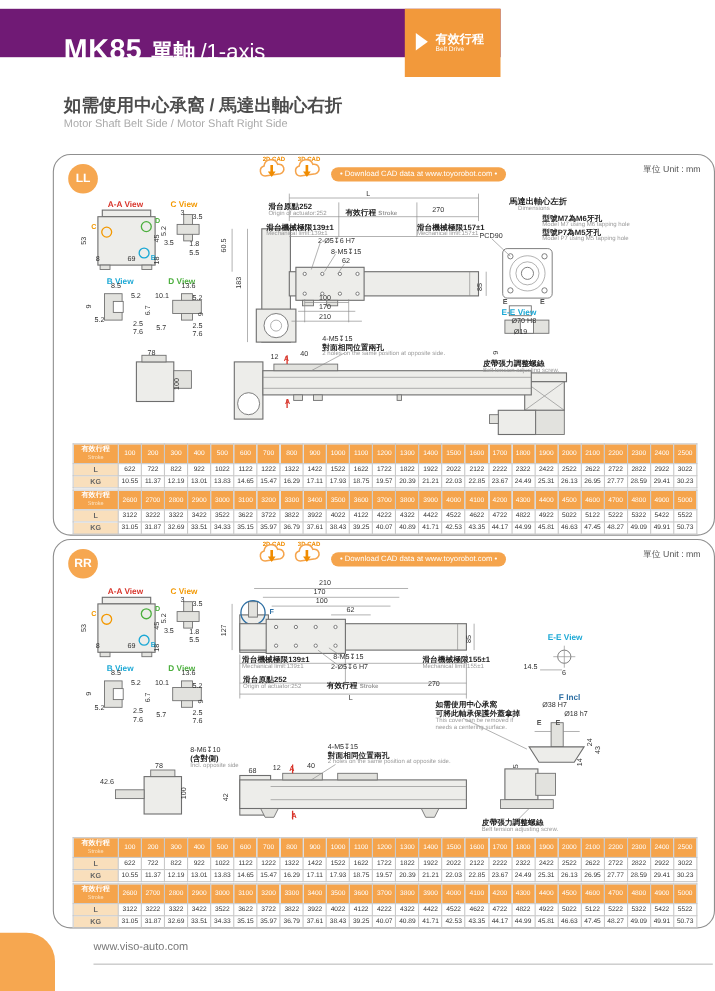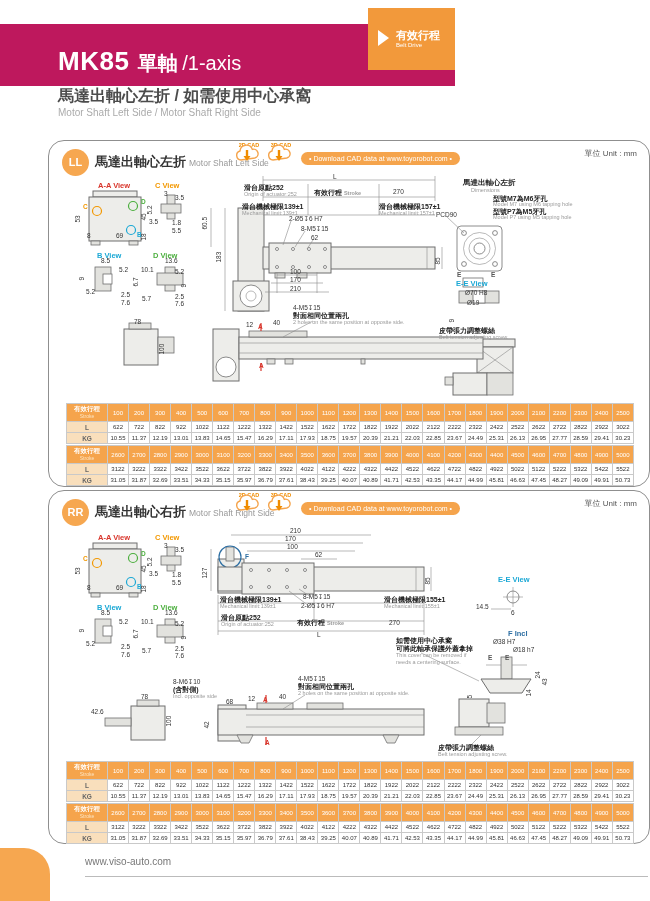--- a/index.html
+++ b/index.html
@@ -1,20 +1,20 @@
 <!DOCTYPE html>
 <html><head>
 <meta charset="utf-8">
 <style>
   html,body{margin:0;padding:0;}
   body{width:650px;height:901px;position:relative;background:#fff;
        font-family:"Liberation Sans","DejaVu Sans",sans-serif;color:#333;overflow:hidden;}
   .abs{position:absolute;}
   
-  .banner{left:0;top:8px;width:455px;height:62px;background:#be185d;margin-top:16px;}
+  .banner{left:0;top:8px;width:455px;height:44px;background:#701a75;}
   .banner-title{left:58px;top:22px;color:#fff;white-space:nowrap;}
   .banner-title .model{font-size:26px;font-weight:bold;letter-spacing:.5px;}
   .banner-title .tzh{font-size:20px;font-weight:bold;margin-left:4px;}
   .banner-title .ten{font-size:20px;font-weight:normal;}
   .hbadge{left:368px;top:8px;width:87px;height:62px;background:#F2993B;}
   .tri{left:10px;top:22px;width:0;height:0;border-left:11px solid #fff;border-top:8px solid transparent;border-bottom:8px solid transparent;}
   .hbadge .bzh{left:28px;top:20px;font-size:11px;font-weight:bold;color:#fff;white-space:nowrap;}
   .hbadge .ben{left:28px;top:34px;font-size:6px;color:#fff;}
   .subzh{left:58px;top:86px;font-size:16px;font-weight:bold;color:#4c4c4c;}
   .suben{left:58px;top:107px;font-size:10px;color:#ABABAB;}
@@ -72,28 +72,25 @@
     <span class="model">MK85</span>
     <span class="tzh">單軸</span>
     <span class="ten">/1-axis</span>
   </div>
 </div>
 <div class="abs hbadge">
   <div class="abs tri"></div>
   <div class="abs bzh">有效行程</div>
   <div class="abs ben">Belt Drive</div>
 </div>
-<div class="abs subzh">馬達出軸心左折 / 如需使用中心承窩</div>
-<div class="abs suben">Motor Shaft Left  Side / Motor Shaft Right  Side</div>
+<div class="abs subzh">如需使用中心承窩 / 馬達出軸心右折</div>
+<div class="abs suben">Motor Shaft Belt  Side / Motor Shaft Right  Side</div>
 
 <div class="abs panel p1">
   <div class="abs pbadge">LL</div>
-  <div class="abs ptzh">
-    <span>馬達出軸心左折</span><span class="pten">Motor Shaft Left Side</span>
-  </div>
   <div class="abs cloud" style="left:184px;">
     <svg width="32" height="20" viewBox="0 0 32 20">
       <path class="w" style="stroke:#F5A44C;stroke-width:1.4" d="M8,16 a4.6,4.6 0 0 1 -1,-9 a6.4,6.4 0 0 1 12.4,-1.6 a4.3,4.3 0 0 1 2.4,8.6 z"></path>
       <line x1="14" y1="6" x2="14" y2="13" stroke="#F08C00" stroke-width="2.4"></line>
       <polygon points="10.5,12 17.5,12 14,17" fill="#F08C00"></polygon>
     </svg>
     <span class="cl-lab">2D CAD</span>
   </div>
   <div class="abs cloud" style="left:216px;">
     <svg width="32" height="20" viewBox="0 0 32 20">
@@ -482,23 +479,20 @@
             <td class="v">49.91</td>
             <td class="v">50.73</td>
           </tr>
         </tbody>
       </table>
     </div>
 </div>
 
 <div class="abs panel p2">
   <div class="abs pbadge">RR</div>
-  <div class="abs ptzh">
-    <span>馬達出軸心右折</span><span class="pten">Motor Shaft Right Side</span>
-  </div>
   <div class="abs cloud" style="left:184px;">
     <svg width="32" height="20" viewBox="0 0 32 20">
       <path class="w" style="stroke:#F5A44C;stroke-width:1.4" d="M8,16 a4.6,4.6 0 0 1 -1,-9 a6.4,6.4 0 0 1 12.4,-1.6 a4.3,4.3 0 0 1 2.4,8.6 z"></path>
       <line x1="14" y1="6" x2="14" y2="13" stroke="#F08C00" stroke-width="2.4"></line>
       <polygon points="10.5,12 17.5,12 14,17" fill="#F08C00"></polygon>
     </svg>
     <span class="cl-lab">2D CAD</span>
   </div>
   <div class="abs cloud" style="left:216px;">
     <svg width="32" height="20" viewBox="0 0 32 20">

